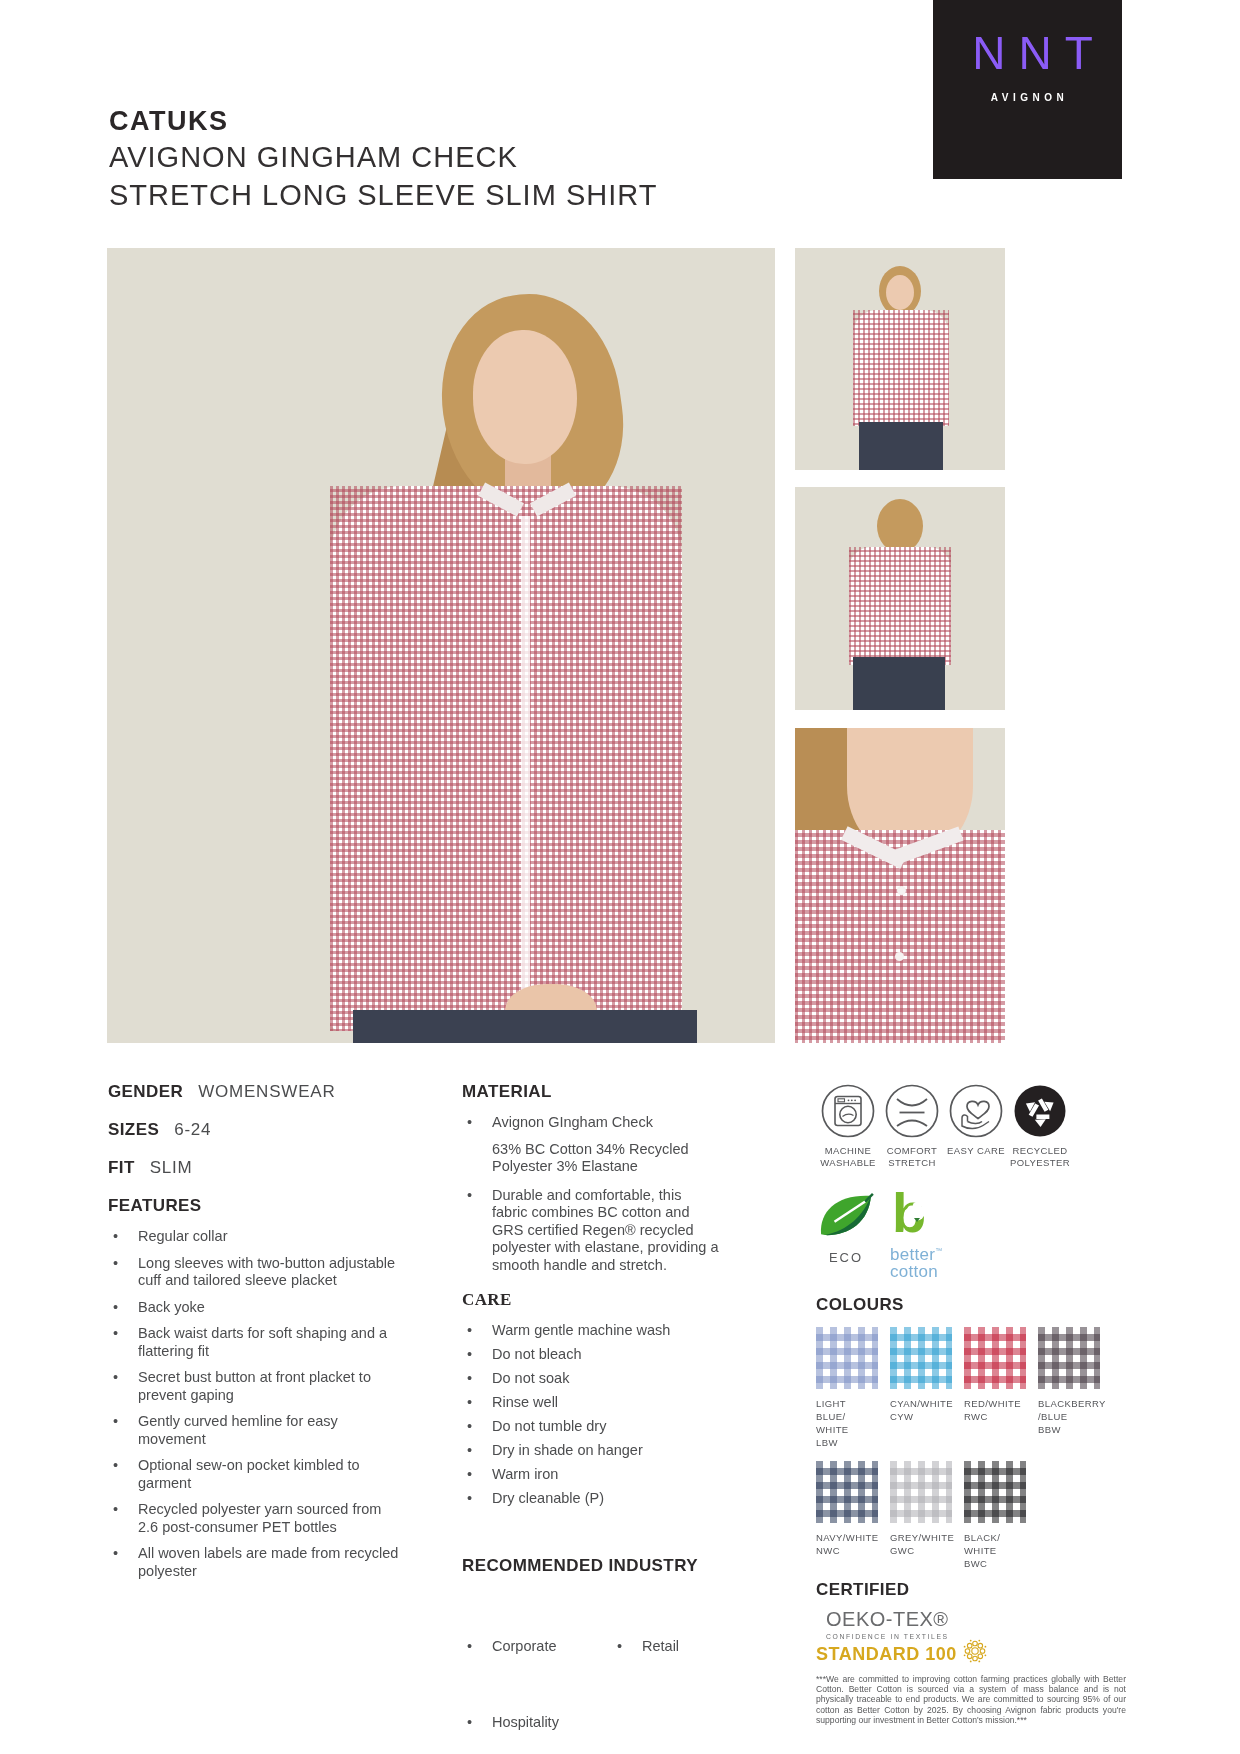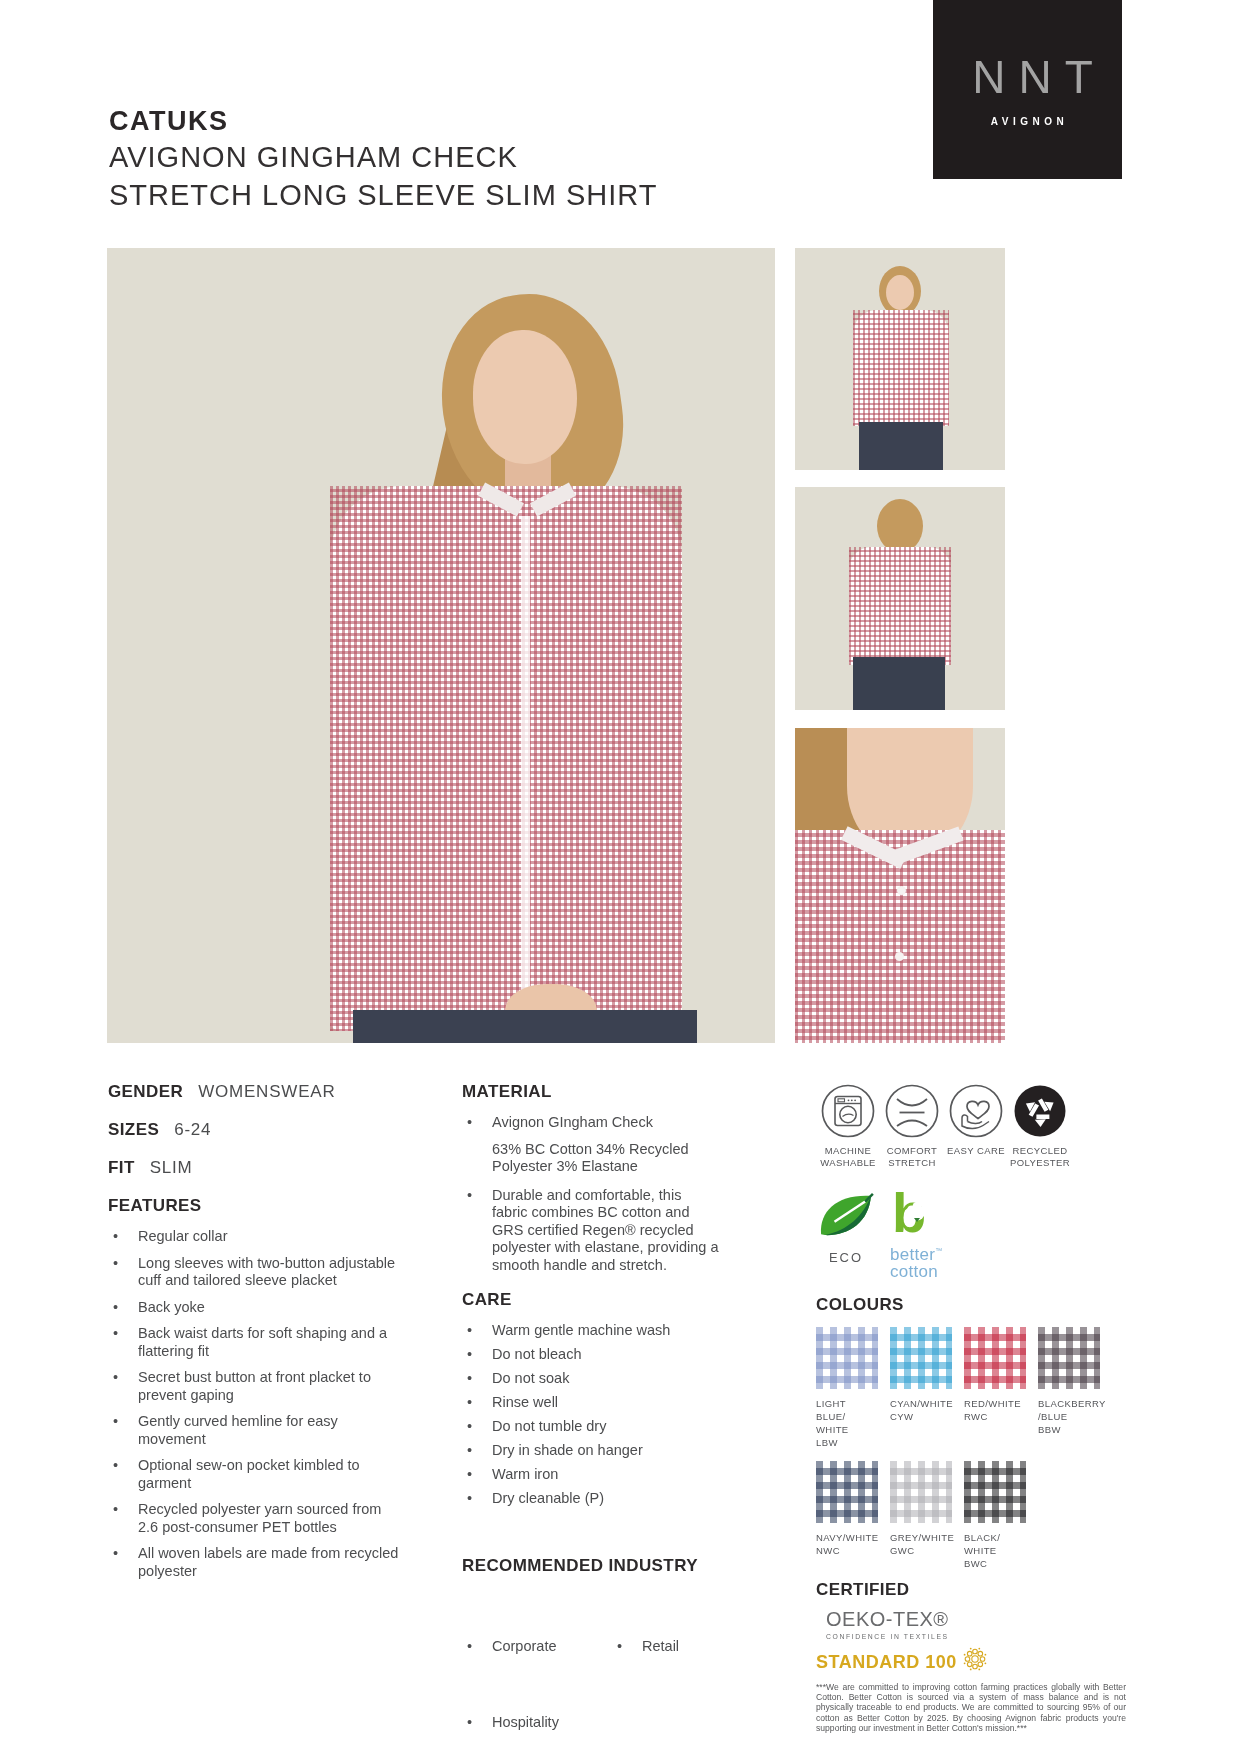--- a/index.html
+++ b/index.html
@@ -5,21 +5,21 @@
   html,body{margin:0;padding:0;background:#ffffff;}
   #page{
     position:relative;width:1240px;height:1754px;background:#ffffff;
     font-family:"Liberation Sans",sans-serif;color:#2d2a2b;overflow:hidden;
   }
   
   .title-block{position:absolute;left:109px;top:104px;}
   .title-code{font-size:27px;font-weight:700;letter-spacing:1.5px;color:#2b2728;line-height:34px;}
   .title-line{font-size:29px;font-weight:400;letter-spacing:1px;color:#333031;line-height:38px;}
   .nnt-logo{position:absolute;left:933px;top:0;width:189px;height:179px;background:#201c1d;text-align:center;}
-  .nnt-name{margin-top:50px;font-size:46px;font-weight:400;letter-spacing:13px;padding-left:23px;color:#a3a3a3;}
+  .nnt-name{margin-top:26px;font-size:46px;font-weight:400;letter-spacing:13px;padding-left:23px;color:#8b5cf6;}
   .nnt-tagline{margin-top:12px;font-size:10px;font-weight:700;letter-spacing:4.5px;padding-left:4px;color:#ffffff;}
   
   .photo{position:absolute;background:#e0ddd2;overflow:hidden;}
   .photo-main{left:107px;top:248px;width:668px;height:795px;}
   .photo-s1{left:795px;top:248px;width:210px;height:222px;}
   .photo-s2{left:795px;top:487px;width:210px;height:223px;}
   .photo-s3{left:795px;top:728px;width:210px;height:315px;}
   .ph{position:absolute;}
   
   .gingham{position:relative;background-color:#fff;}
@@ -36,21 +36,21 @@
   .spec-label{font-weight:700;letter-spacing:.4px;color:#2d2a2b;}
   .spec-value{margin-left:15px;font-weight:400;letter-spacing:.8px;color:#4b4c4e;}
   .features-h{margin-top:16px;}
   ul.blist{list-style:none;margin:0;padding:0;font-size:14.5px;line-height:17.5px;color:#4c4d4f;}
   ul.blist li{position:relative;padding-left:30px;margin-bottom:9px;}
   ul.blist li::before{content:"\2022";position:absolute;left:5px;top:0;color:#4c4d4f;}
   ul.care li{margin-bottom:6.5px;}
   .mat-text{display:block;}
   .mat-sub{display:block;margin-top:9px;margin-bottom:3px;}
   ul.mat li{margin-bottom:11px;}
-  .care-h{margin-top:16px;}
+  .care-h{margin-top:16px;font-family:Liberation Serif, serif;}
   .industry-h{margin-top:48px;margin-bottom:14px;}
   ul.industry{display:grid;grid-template-columns:150px 1fr;row-gap:11px;}
   ul.industry li{margin-bottom:0;margin-top:48px;}
   
   .badge-row{display:flex;margin-top:2px;}
   .badge{width:64px;text-align:center;}
   .badge-icon{display:block;margin:0 auto;}
   .badge-label{margin-top:7px;font-size:9.5px;line-height:12px;letter-spacing:.4px;color:#55565a;}
   
   .eco-row{display:flex;margin-top:22px;gap:14px;}
@@ -63,21 +63,21 @@
   .colours-h{margin-top:16px;margin-bottom:12px;}
   .swatch-grid{display:grid;grid-template-columns:repeat(4,62px);column-gap:13px;row-gap:8px;gap:12px;}
   .swatch{width:62px;height:62px;--size:14px;}
   .swatch-label{margin-top:8px;font-size:9.5px;line-height:13px;letter-spacing:.4px;color:#55565a;white-space:pre-line;}
   .swatch-label.code{margin-top:0;}
   
   .certified-h{margin-top:10px;margin-bottom:8px;}
   .oeko{display:flex;align-items:flex-end;gap:4px;}
   .oeko-brand{font-size:20px;letter-spacing:.5px;color:#6a6b6d;padding-left:10px;}
   .oeko-sub{font-size:6.8px;letter-spacing:1.6px;color:#6a6b6d;margin-top:2px;padding-left:10px;}
-  .oeko-standard{font-size:18px;font-weight:700;letter-spacing:.5px;color:#d7a81f;margin-top:12px;}
+  .oeko-standard{font-size:18px;font-weight:700;letter-spacing:.5px;color:#d7a81f;margin-top:4px;}
   .disclaimer{margin-top:9px;width:310px;font-size:8.6px;line-height:10.4px;color:#58595b;text-align:justify;}
 </style>
 </head>
 <body>
 
 <div id="page">
 
   <div class="title-block">
     <div class="title-code">CATUKS</div>
     <div class="title-line">AVIGNON GINGHAM CHECK</div>

